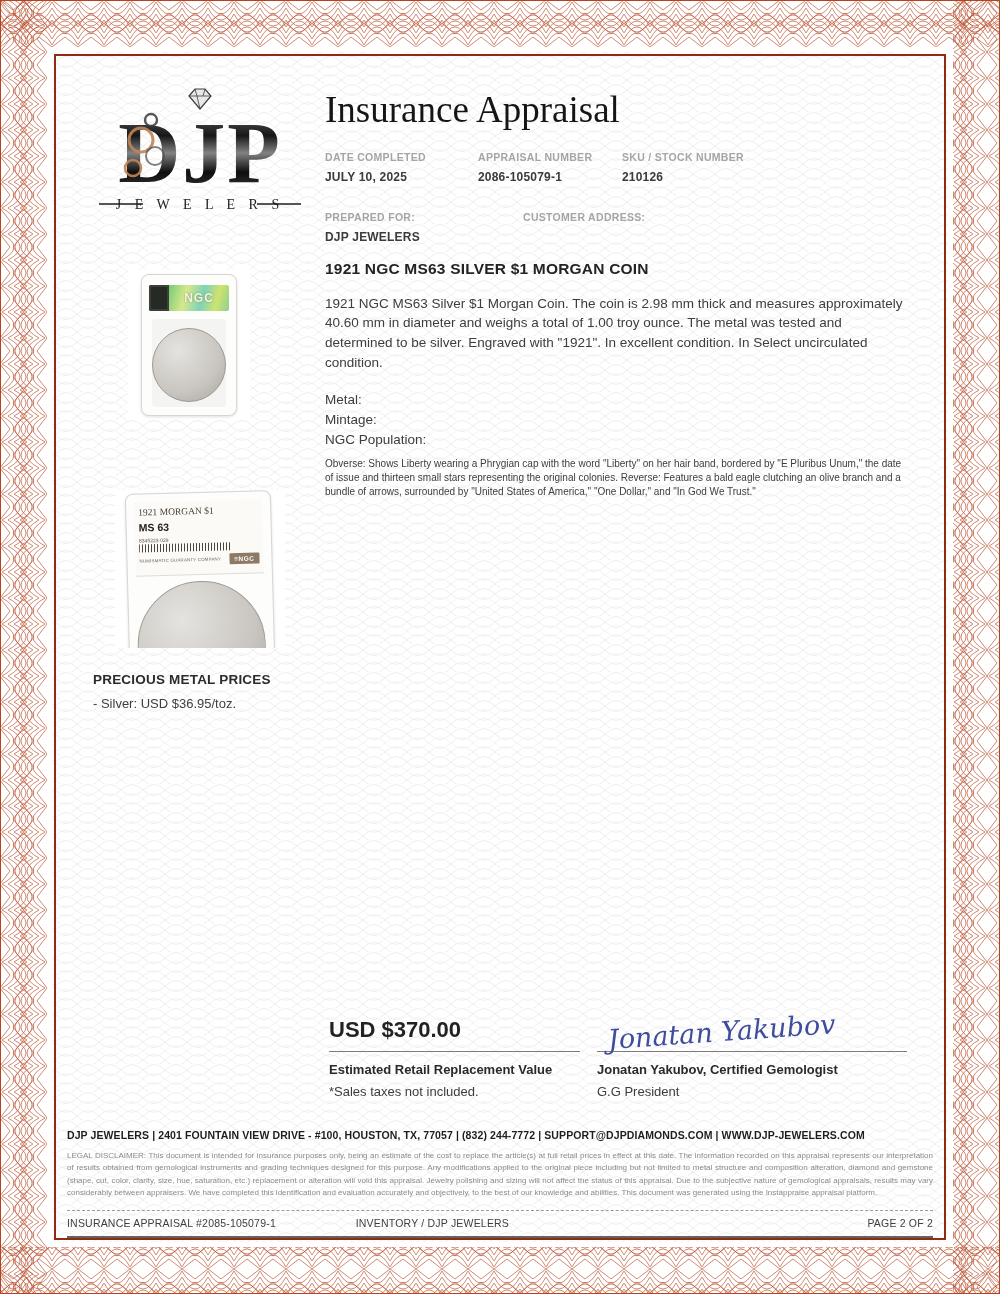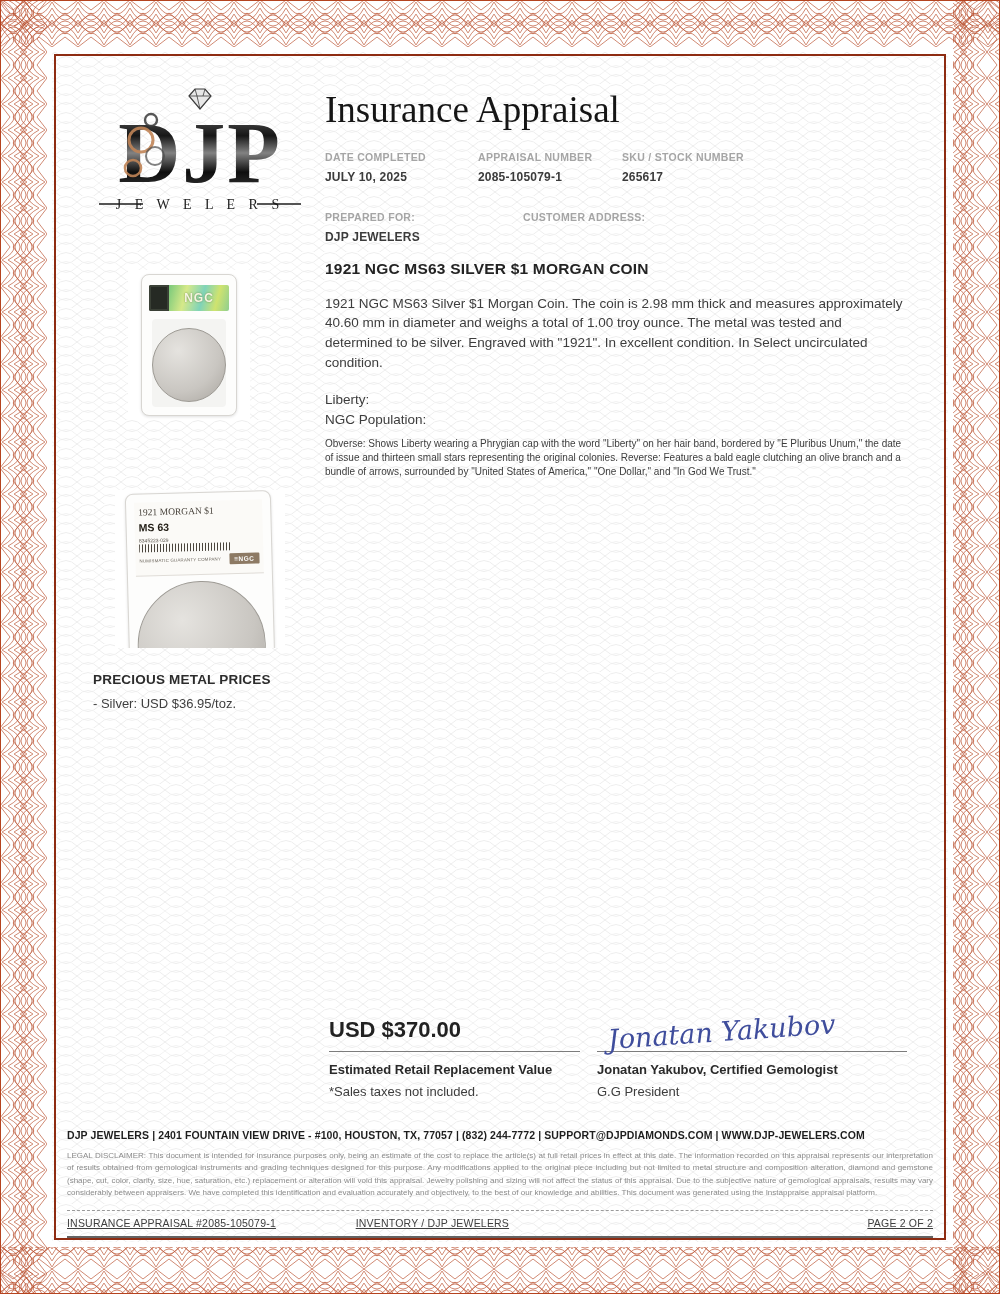--- a/index.html
+++ b/index.html
@@ -67,21 +67,21 @@
   .amount { font-size:22px; font-weight:700; color:#222; padding-bottom:8px; }
   .sig-script { font-family:"DejaVu Serif", serif; font-style:italic; font-size:27px; color:#3f4d9c; transform:rotate(-4deg); transform-origin:left bottom; margin:0 0 -4px 12px; white-space:nowrap; }
   .val-label, .sig-name { font-size:13px; font-weight:700; color:#2a2a2a; margin-top:10px; }
   .val-note, .sig-title { font-size:13px; color:#3d3d3d; margin-top:7px; }
 
   
   .footer { position:absolute; left:11px; right:11px; bottom:0; }
   .contact { font-size:10.5px; font-weight:700; color:#1d1d1d; letter-spacing:.1px; }
   .disclaimer { margin-top:9px; font-size:8px; line-height:1.58; color:#8a8a8a; text-align:justify; }
   .bar { margin-top:10px; border-top:1px dashed #9a9a9a; border-bottom:2px solid #636363; padding:6px 0 7px; display:flex; font-size:10.5px; color:#3f3f3f; letter-spacing:.2px; }
-  .bar > div { flex:1;text-decoration:underline; }
+  .bar > div { flex:1; }
   .bar-center { }
   .bar-right { text-align:right; }
 
   
   .logo-svg { margin:0 0 0 22px; display:block; }
 </style>
 </head>
 <body>
 
 <div class="page">
@@ -173,25 +173,25 @@
       </div>
       <div class="header-right">
         <div class="doc-title">Insurance Appraisal</div>
         <div class="fields">
           <div>
             <div class="f-label">DATE COMPLETED</div>
             <div class="f-value">JULY 10, 2025</div>
           </div>
           <div>
             <div class="f-label">APPRAISAL NUMBER</div>
-            <div class="f-value">2085-105079-1</div>
+            <div class="f-value">2086-105079-1</div>
           </div>
           <div>
             <div class="f-label">SKU / STOCK NUMBER</div>
-            <div class="f-value">265617</div>
+            <div class="f-value">210126</div>
           </div>
         </div>
         <div class="prepared">
           <div>
             <div class="f-label">PREPARED FOR:</div>
             <div class="f-value">DJP JEWELERS</div>
           </div>
           <div>
             <div class="f-label">CUSTOMER ADDRESS:</div>
           </div>
@@ -231,21 +231,22 @@
         </div>
         <div class="metal-prices">
           <div class="mp-title">PRECIOUS METAL PRICES</div>
           <div class="mp-line">- Silver: USD $36.95/toz.</div>
         </div>
       </div>
       <div class="right-col">
         <div class="item-title">1921 NGC MS63 SILVER $1 MORGAN COIN</div>
         <div class="body-text">1921 NGC MS63 Silver $1 Morgan Coin. The coin is 2.98 mm thick and measures approximately 40.60 mm in diameter and weighs a total of 1.00 troy ounce. The metal was tested and determined to be silver. Engraved with "1921". In excellent condition. In Select uncirculated condition.</div>
         <div class="specs">
-          <div>Liberty:</div>
+          <div>Metal:</div>
+          <div>Mintage:</div>
           <div>NGC Population:</div>
         </div>
         <div class="details">Obverse: Shows Liberty wearing a Phrygian cap with the word "Liberty" on her hair band, bordered by "E Pluribus Unum," the date of issue and thirteen small stars representing the original colonies. Reverse: Features a bald eagle clutching an olive branch and a bundle of arrows, surrounded by "United States of America," "One Dollar," and "In God We Trust."</div>
       </div>
     </div>
 
     <div class="valuation-row">
       <div class="val-col">
         <div class="val-area">
           <div class="amount">USD $370.00</div>

